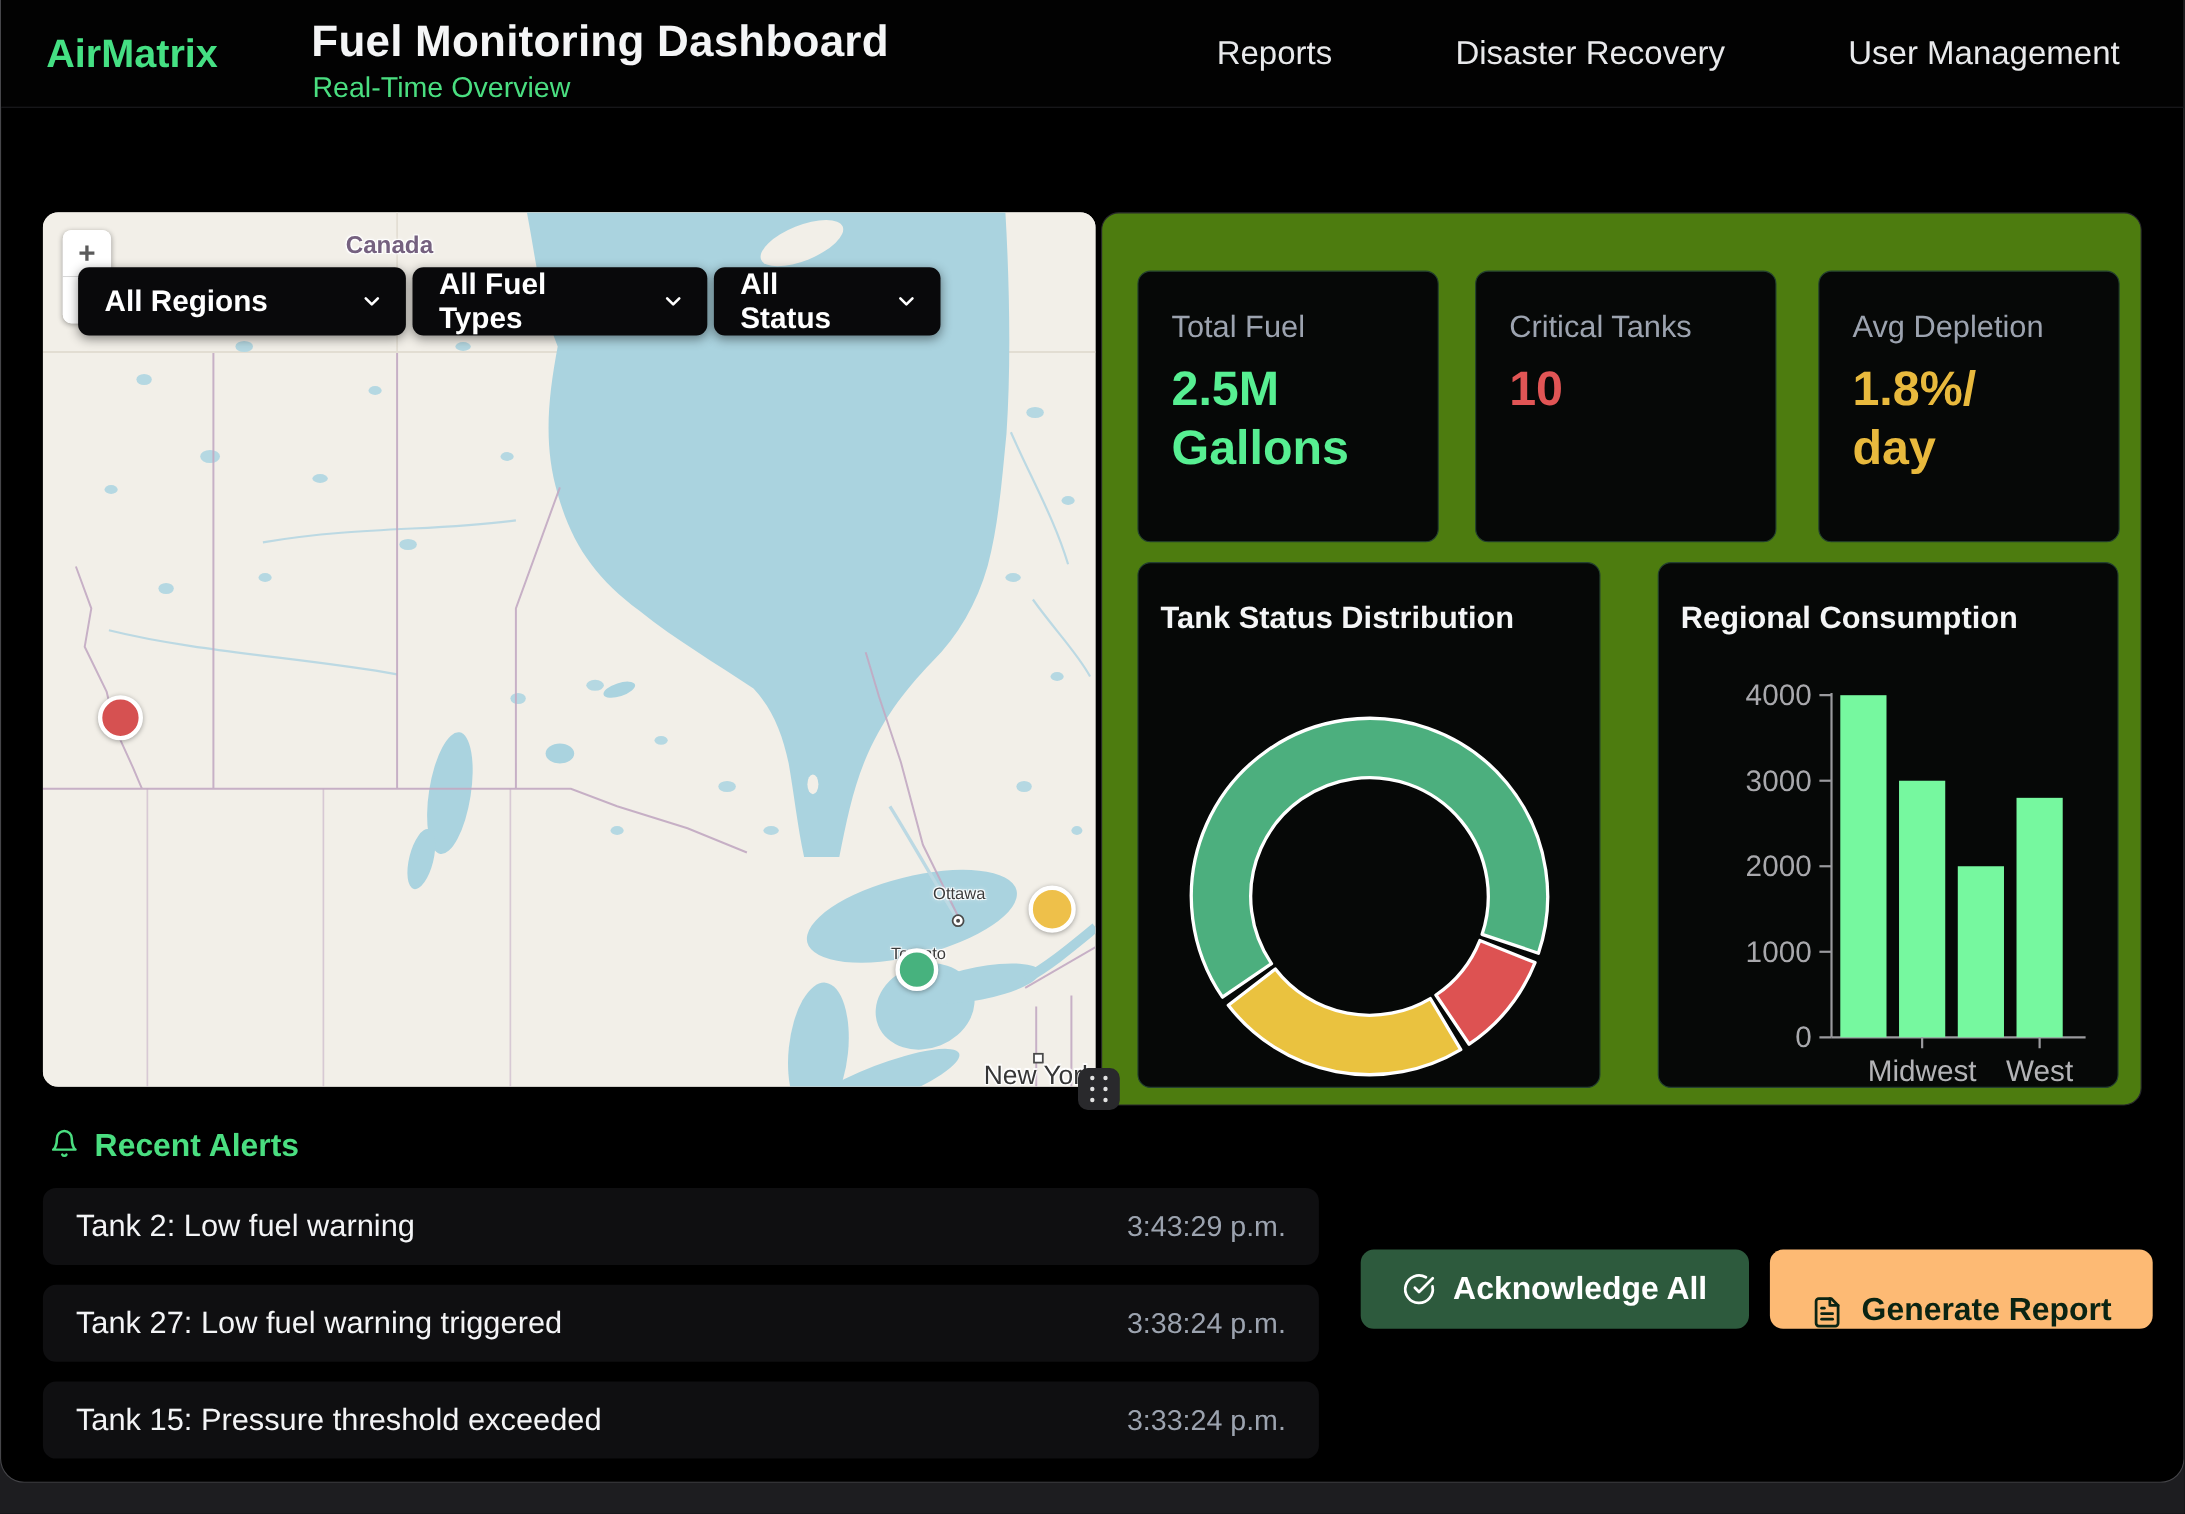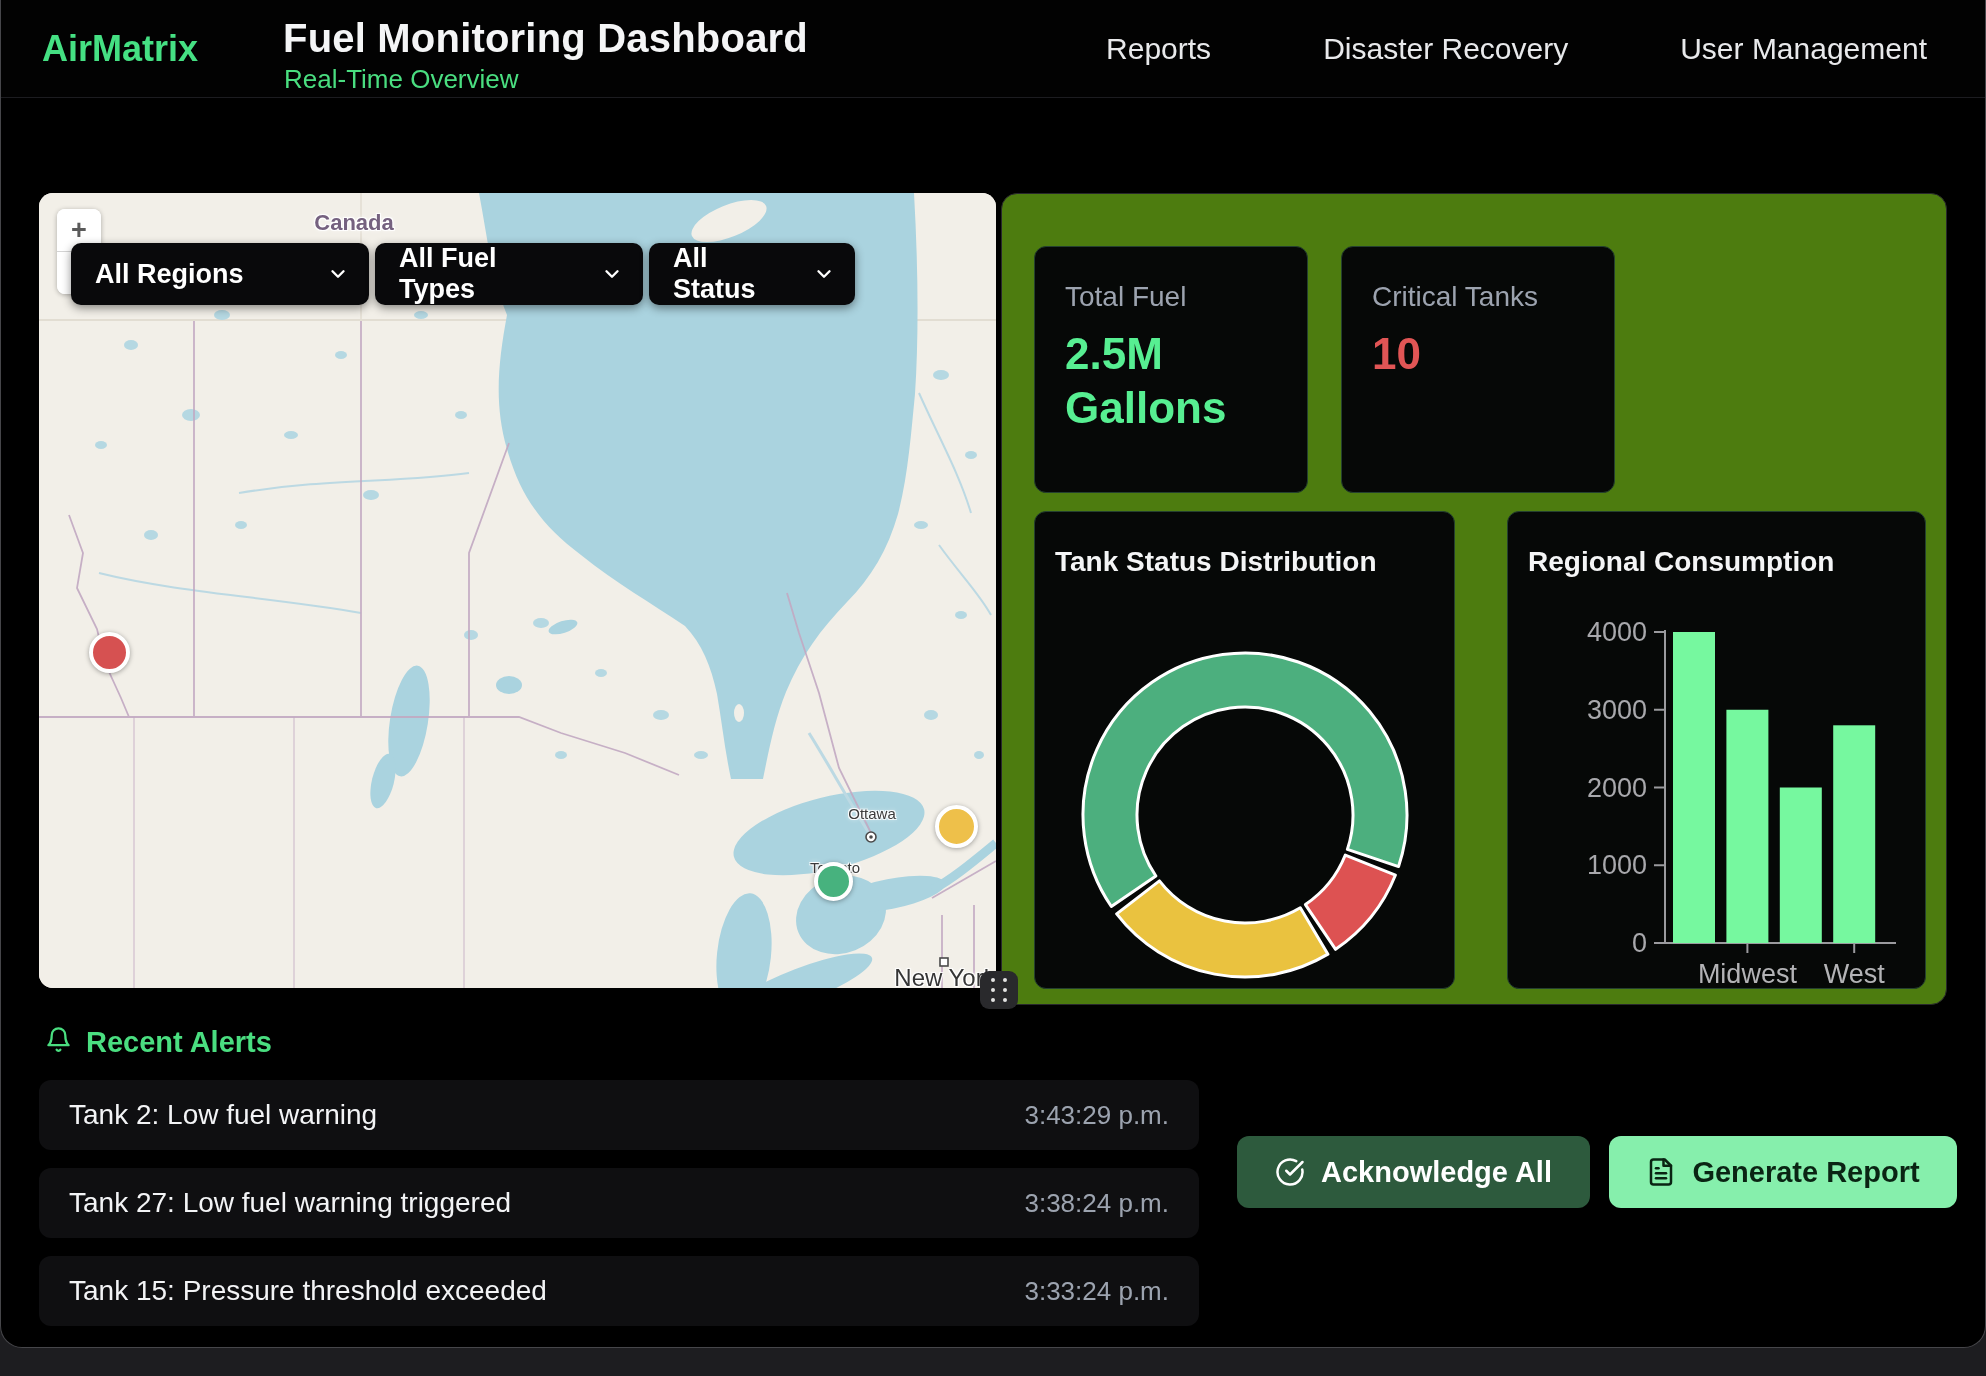--- a/index.html
+++ b/index.html
@@ -60,21 +60,21 @@
   .alert-row{left:38px;width:1160px;height:70px;background:#0f0f11;border-radius:12px;
              display:flex;align-items:center;justify-content:space-between;
              padding:0 30px;box-sizing:border-box;}
   .alert-text{font-size:28px;color:#f3f4f6;}
   .alert-time{font-size:26px;color:#9ca3af;}
 
   
   .btn{height:72px;border-radius:12px;display:flex;align-items:center;justify-content:center;
        gap:16px;font-size:29px;font-weight:600;cursor:pointer;box-sizing:border-box;}
   .btn-dark{left:1236px;top:1136px;width:353px;background:#2d5a3d;color:#fff;}
-  .btn-bright{left:1608px;top:1136px;width:348px;background:#86efac;color:#0a2413;}
+  .btn-bright{left:1608px;top:1136px;width:348px;background:#fdba74;color:#0a2413;align-items:flex-end;}
   .icon{display:flex;align-items:center;}
 </style>
 </head>
 <body>
 
 <div class="app">
 
   <div class="abs header">
     <div class="abs logo">AirMatrix</div>
     <div class="abs title">Fuel Monitoring Dashboard</div>
@@ -234,20 +234,27 @@
           <span>Gallons</span>
       </div>
     </div>
     <div class="abs stat-card" style="left:339px">
       <div class="stat-label">Critical Tanks</div>
       <div class="stat-value" style="color: rgb(225, 85, 85);">
         <span>10</span>
           <span></span>
       </div>
     </div>
+    <div class="abs stat-card" style="left:651px">
+      <div class="stat-label">Avg Depletion</div>
+      <div class="stat-value" style="color: rgb(232, 185, 61);">
+        <span>1.8%/</span>
+          <span>day</span>
+      </div>
+    </div>
 
     <div class="abs chart-card" style="left:32px;width:421px">
       <div class="chart-title">Tank Status Distribution</div>
       <svg id="donut-svg" width="421" height="478" viewBox="0 0 421 478">
           <path d="M 76.33 394.52 A 162 162 0 1 1 363.57 354.56 L 312.38 337.38 A 108 108 0 1 0 120.89 364.02 Z" fill="#4caf7e" stroke="#ffffff" stroke-width="3" stroke-linejoin="round"></path>
           <path d="M 360.46 363.06 A 162 162 0 0 1 300.59 437.30 L 270.39 392.54 A 108 108 0 0 0 310.30 343.04 Z" fill="#dd5252" stroke="#ffffff" stroke-width="3" stroke-linejoin="round"></path>
           <path d="M 292.95 442.15 A 162 162 0 0 1 81.65 401.84 L 124.43 368.90 A 108 108 0 0 0 265.30 395.77 Z" fill="#eac23f" stroke="#ffffff" stroke-width="3" stroke-linejoin="round"></path>
         </svg>
     </div>
 

